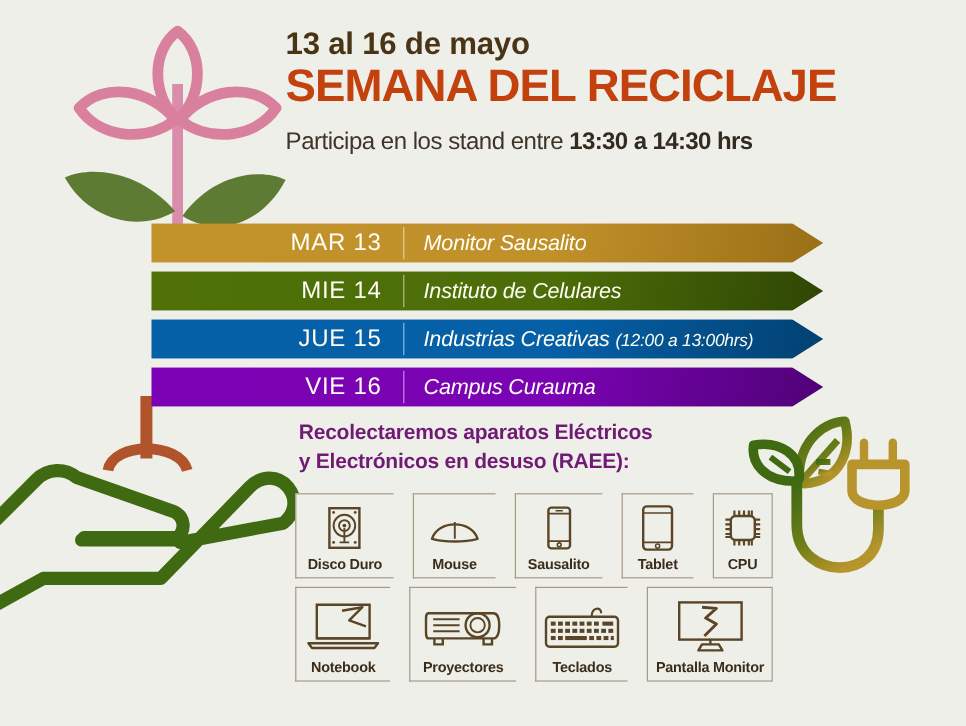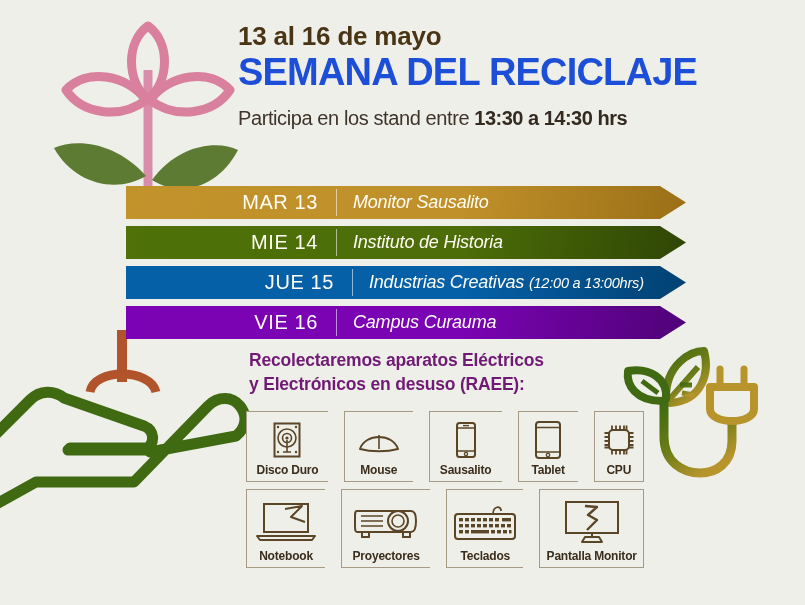--- a/index.html
+++ b/index.html
@@ -20,21 +20,21 @@
   #hand-art   { left: -6px;  top: 330px; width: 270px; height: 200px; }
   #plug-art   { left: 618px; top: 345px; width: 170px; height: 150px; }
 
   
   #header { position: absolute; left: 238px; top: 22px; width: 540px; }
   #kicker {
     font-size: 26px; font-weight: bold; color: #4a3416;
     letter-spacing: -0.2px; line-height: 1.1;
   }
   #main-title {
-    font-size: 38px; font-weight: bold; color: #1d4ed8;
+    font-size: 38px; font-weight: bold; color: #c2410c;
     letter-spacing: -0.8px; line-height: 1.08; margin-top: 1px;
     white-space: nowrap;
   }
   #subtitle {
     font-size: 20px; color: #3e3429; margin-top: 14px;
     letter-spacing: -0.4px; white-space: nowrap;
   }
   #subtitle b { font-weight: bold; color: #332a20; letter-spacing: -0.5px; }
 
   
@@ -70,21 +70,21 @@
     padding-left: 16px;
     color: #fffdf4;
     font-size: 18px;
     font-style: italic;
     letter-spacing: -0.2px;
     white-space: nowrap;
   }
   .sched-row .place .note { font-size: 14.5px; }
   .r0 { background: linear-gradient(100deg,#c2922b 0%, #c0902a 60%, #9a6f16 100%); }
   .r1 { background: linear-gradient(100deg,#4f7108 0%, #4c6d08 60%, #2f4604 100%); }
-  .r2 { background: linear-gradient(100deg,#0560a8 0%, #0560a8 60%, #024172 100%); padding-left: 16px; }
+  .r2 { background: linear-gradient(100deg,#0560a8 0%, #0560a8 60%, #024172 100%); }
   .r3 { background: linear-gradient(100deg,#7b03b5 0%, #7a03b3 60%, #4f0277 100%); }
 
   
   #raee-heading {
     position: absolute; left: 249px; top: 349px;
     font-size: 17.5px; font-weight: bold; color: #701a75;
     line-height: 1.35; letter-spacing: -0.2px;
   }
 
   
@@ -195,21 +195,21 @@
 
   <div id="schedule">
     <div class="sched-row r0">
       <span class="day">MAR 13</span>
       <span class="sep"></span>
       <span class="place"><span>Monitor Sausalito</span><span class="note"></span></span>
     </div>
     <div class="sched-row r1">
       <span class="day">MIE 14</span>
       <span class="sep"></span>
-      <span class="place"><span>Instituto de Historia</span><span class="note"></span></span>
+      <span class="place"><span>Instituto de Celulares</span><span class="note"></span></span>
     </div>
     <div class="sched-row r2">
       <span class="day">JUE 15</span>
       <span class="sep"></span>
       <span class="place"><span>Industrias Creativas </span><span class="note">(12:00 a 13:00hrs)</span></span>
     </div>
     <div class="sched-row r3">
       <span class="day">VIE 16</span>
       <span class="sep"></span>
       <span class="place"><span>Campus Curauma</span><span class="note"></span></span>

